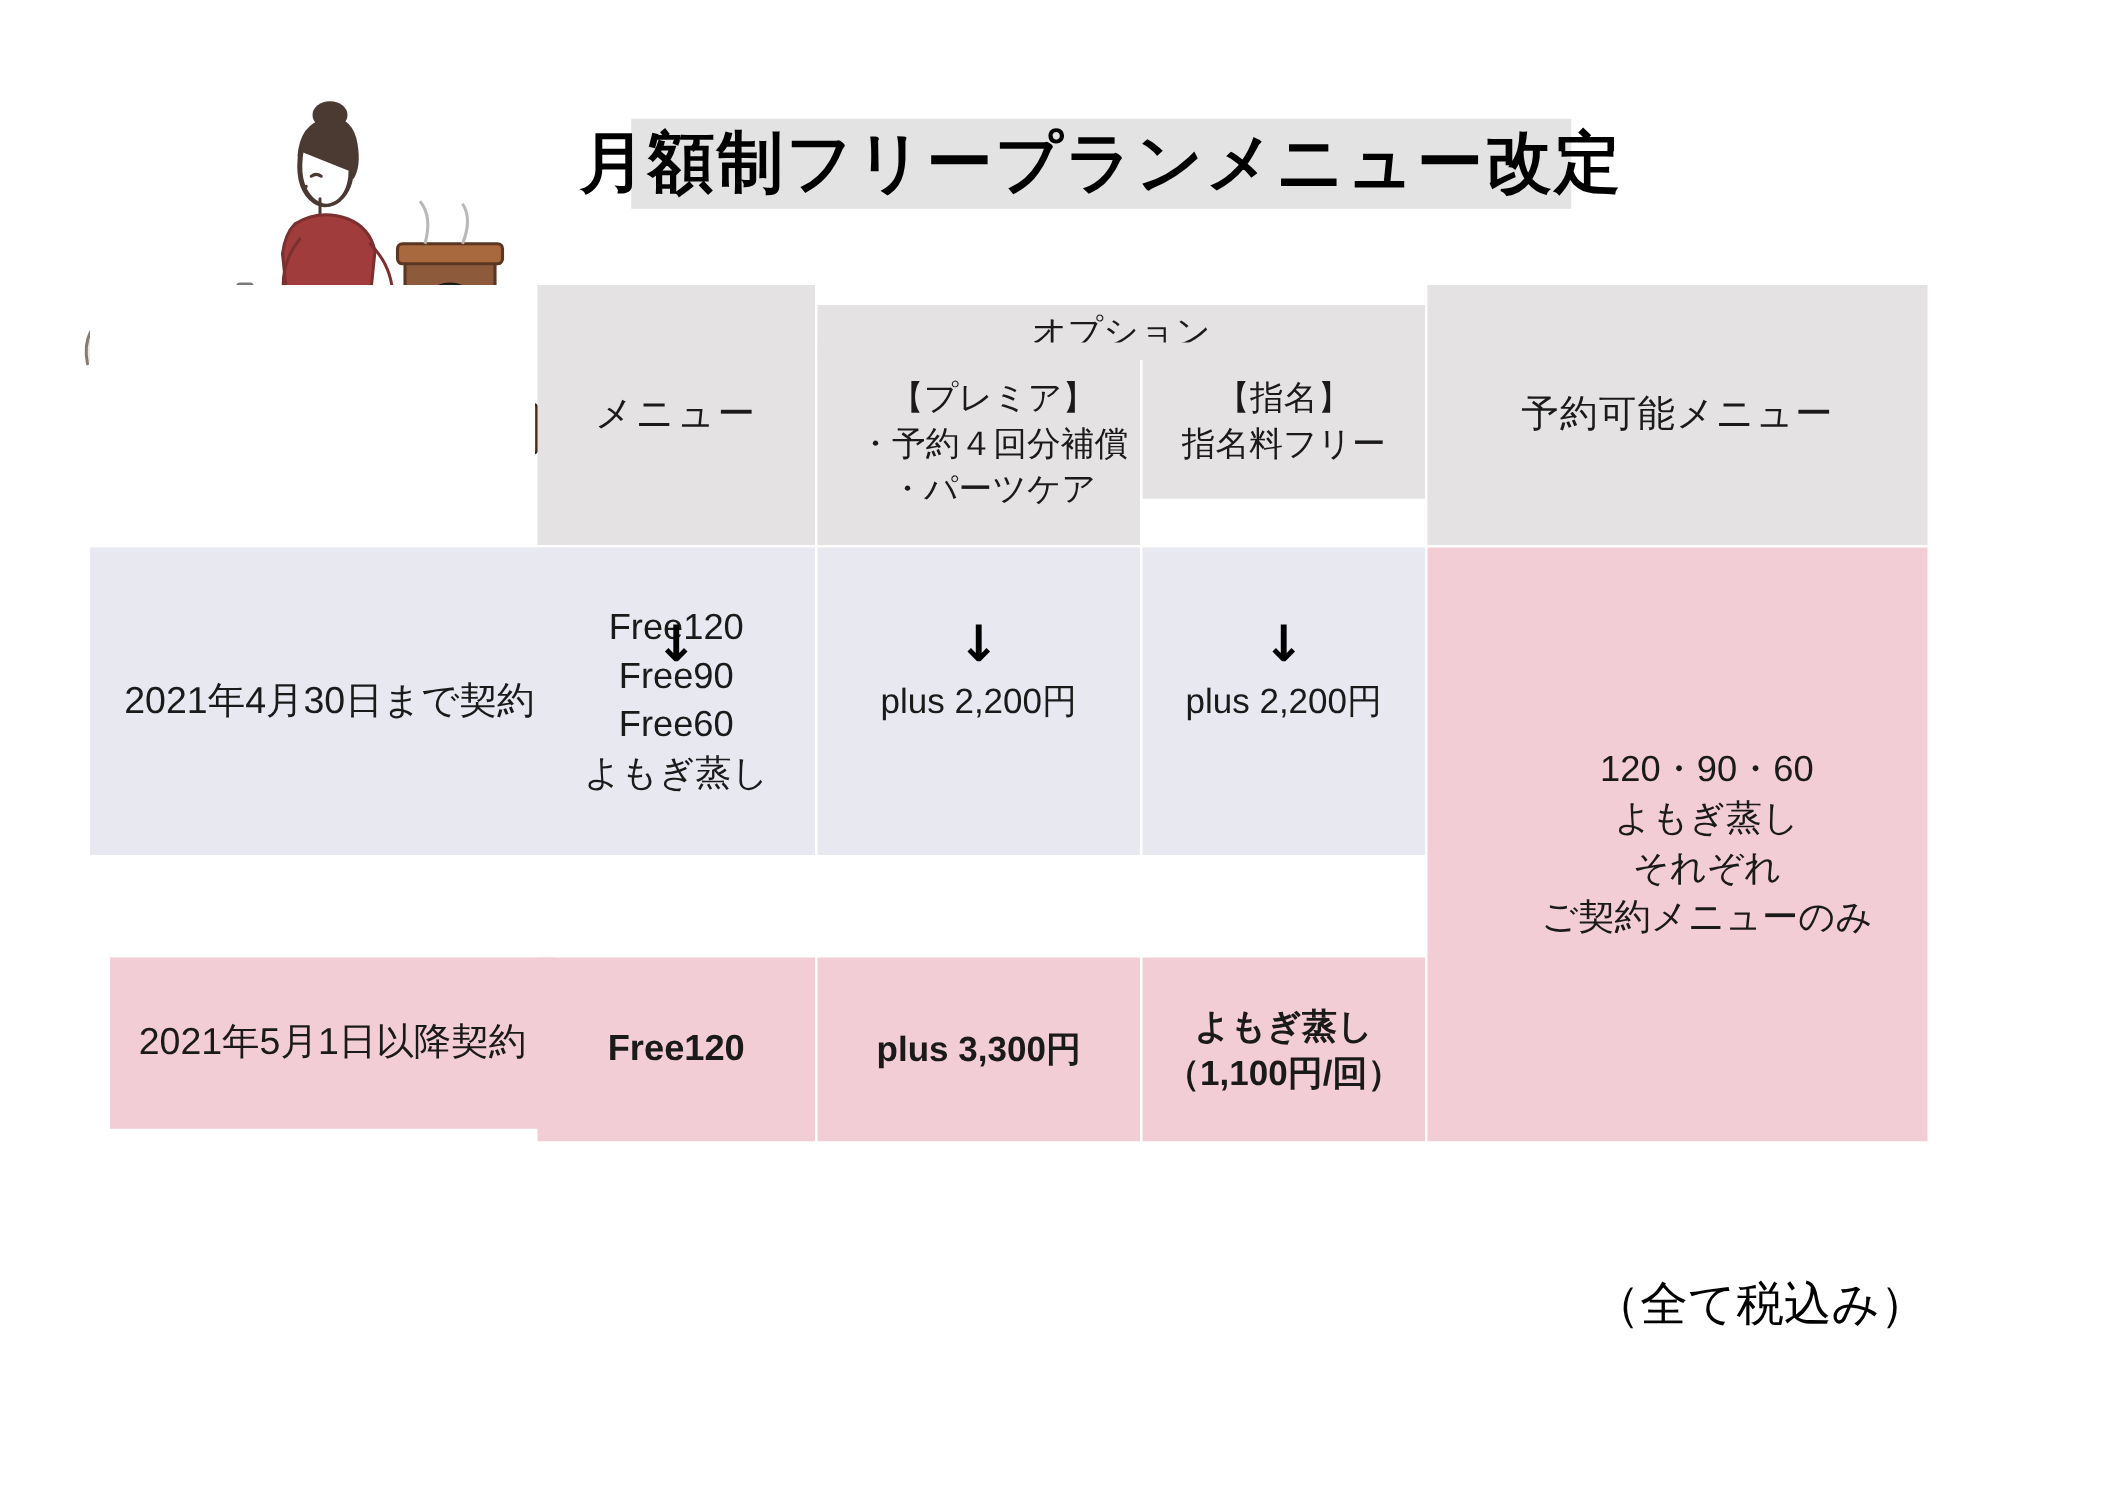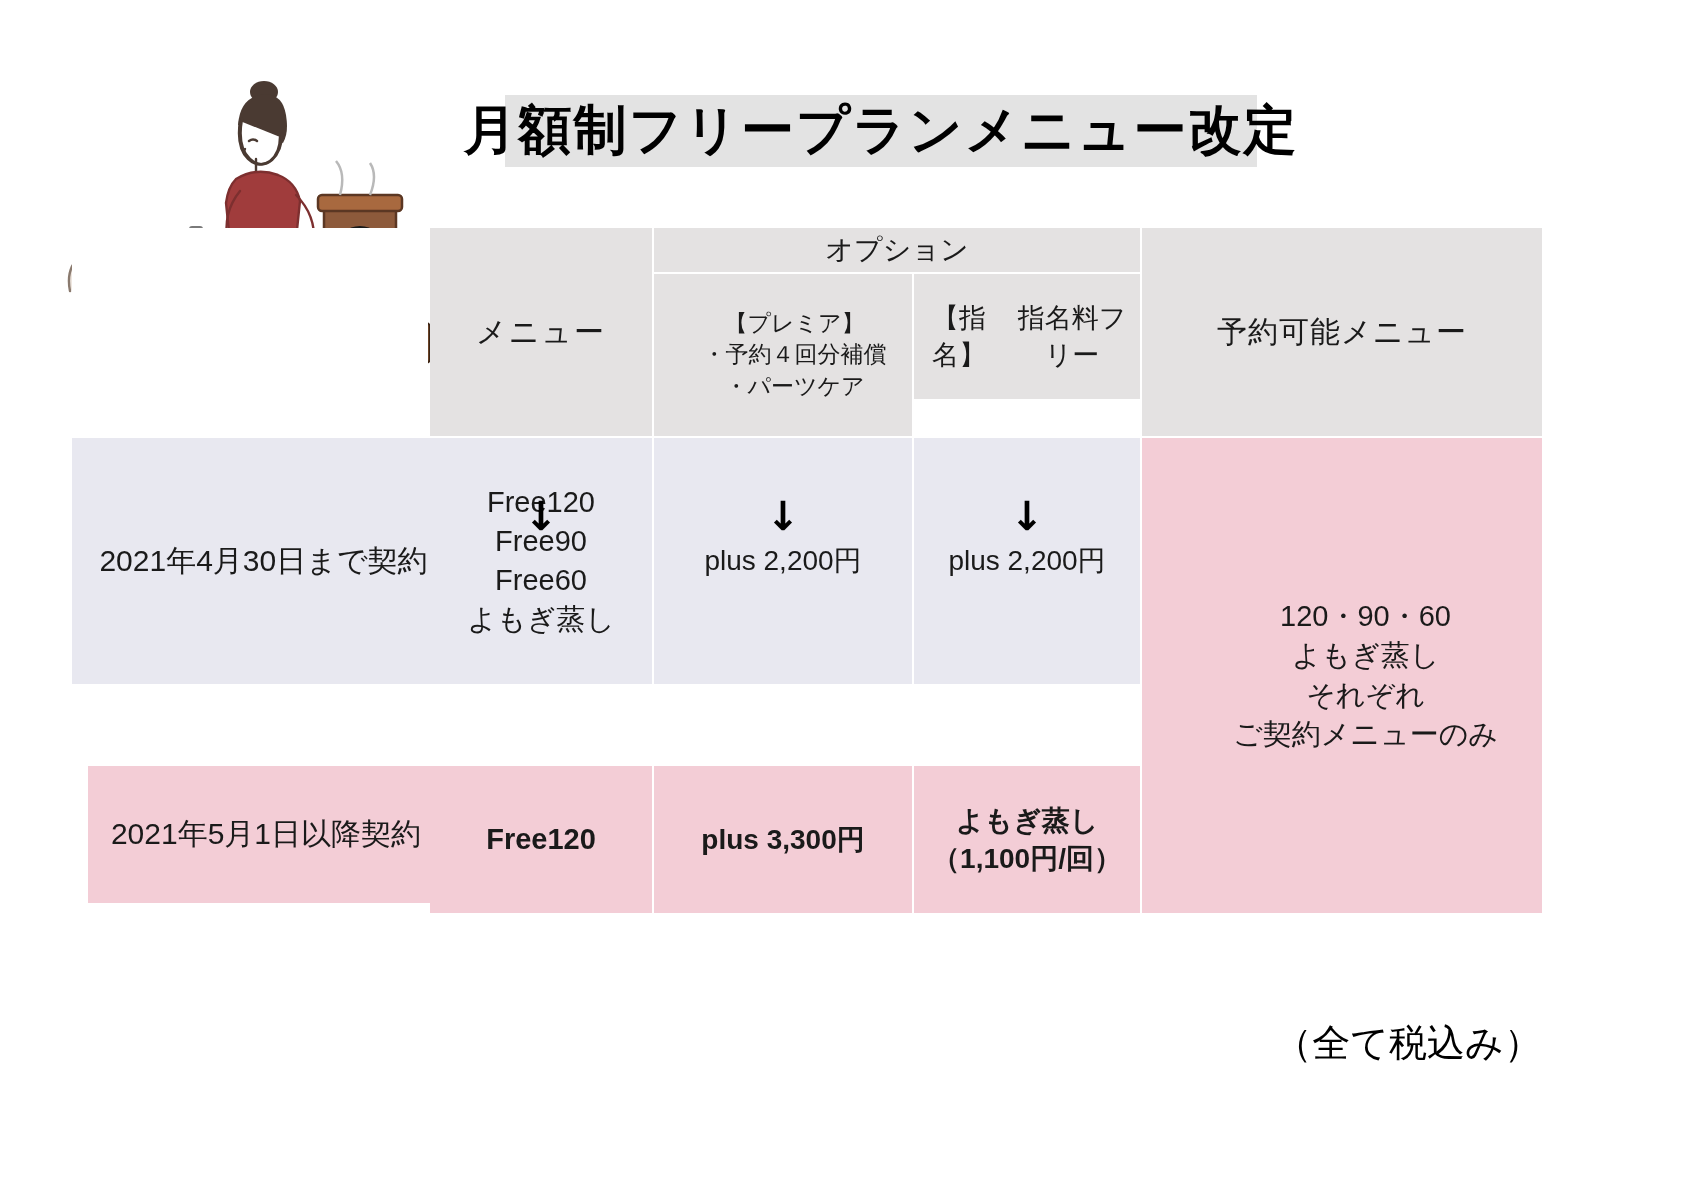--- a/index.html
+++ b/index.html
@@ -71,21 +71,21 @@
   .hdr { background: #e4e2e2; }
   .row-old { background: #e8e8f0; }
   .row-new { background: #f3cdd6; }
   .col-right { background: #f3cdd6; padding-left: 47px; }
 
   .cell span.multi { display: block; }
 
   
   .h-option   { font-size: 28px; }
   .h-menu     { font-size: 30px; letter-spacing: 2px; }
-  .h-premia   { font-size: 23px; padding-left: 23px; }
+  .h-premia   { font-size: 27px; padding-left: 23px; }
   .h-shimei   { font-size: 27px; }
   .h-yoyaku   { font-size: 30px; letter-spacing: 1px; }
 
   .c-date     { font-size: 30px; }
   .c-menu     { font-size: 29px; }
   .c-price    { font-size: 28px; }
   .c-right    { font-size: 29px; }
 
   .bold { font-weight: bold; }
 
@@ -201,31 +201,31 @@
 
 <div class="table">
   <div class="grid" style="height:685px;">
 
     <div class="cell" style="left:0px; top:0px; width:356px; height:208px; background:#ffffff;"></div>
 
     <div class="cell hdr h-menu" style="left:358px; top:0px; width:222px; height:208px;">
       <span>メニュー</span>
     </div>
 
-    <div class="cell hdr h-option" style="left:582px; top:0px; width:486px; height:44px;">
+    <div class="cell hdr h-option" style="left:582px; top:16px; width:486px; height:44px;">
       <span>オプション</span>
     </div>
 
     <div class="cell hdr h-premia" style="left:582px; top:46px; width:258px; height:162px; flex-direction:column;">
       <span class="multi">【プレミア】</span>
       <span class="multi">・予約４回分補償</span>
       <span class="multi">・パーツケア</span>
     </div>
 
-    <div class="cell hdr h-shimei" style="left:842px; top:46px; width:226px; height:125px; flex-direction:row;">
+    <div class="cell hdr h-shimei" style="left:842px; top:46px; width:226px; height:125px; flex-direction:column;">
       <span class="multi">【指名】</span>
       <span class="multi">指名料フリー</span>
     </div>
 
     <div class="cell hdr h-yoyaku" style="left:1070px; top:0px; width:400px; height:208px;">
       <span>予約可能メニュー</span>
     </div>
 
     <div class="cell row-old c-date" style="left:0px; top:210px; width:383px; height:246px;">
       <span>2021年4月30日まで契約</span>

